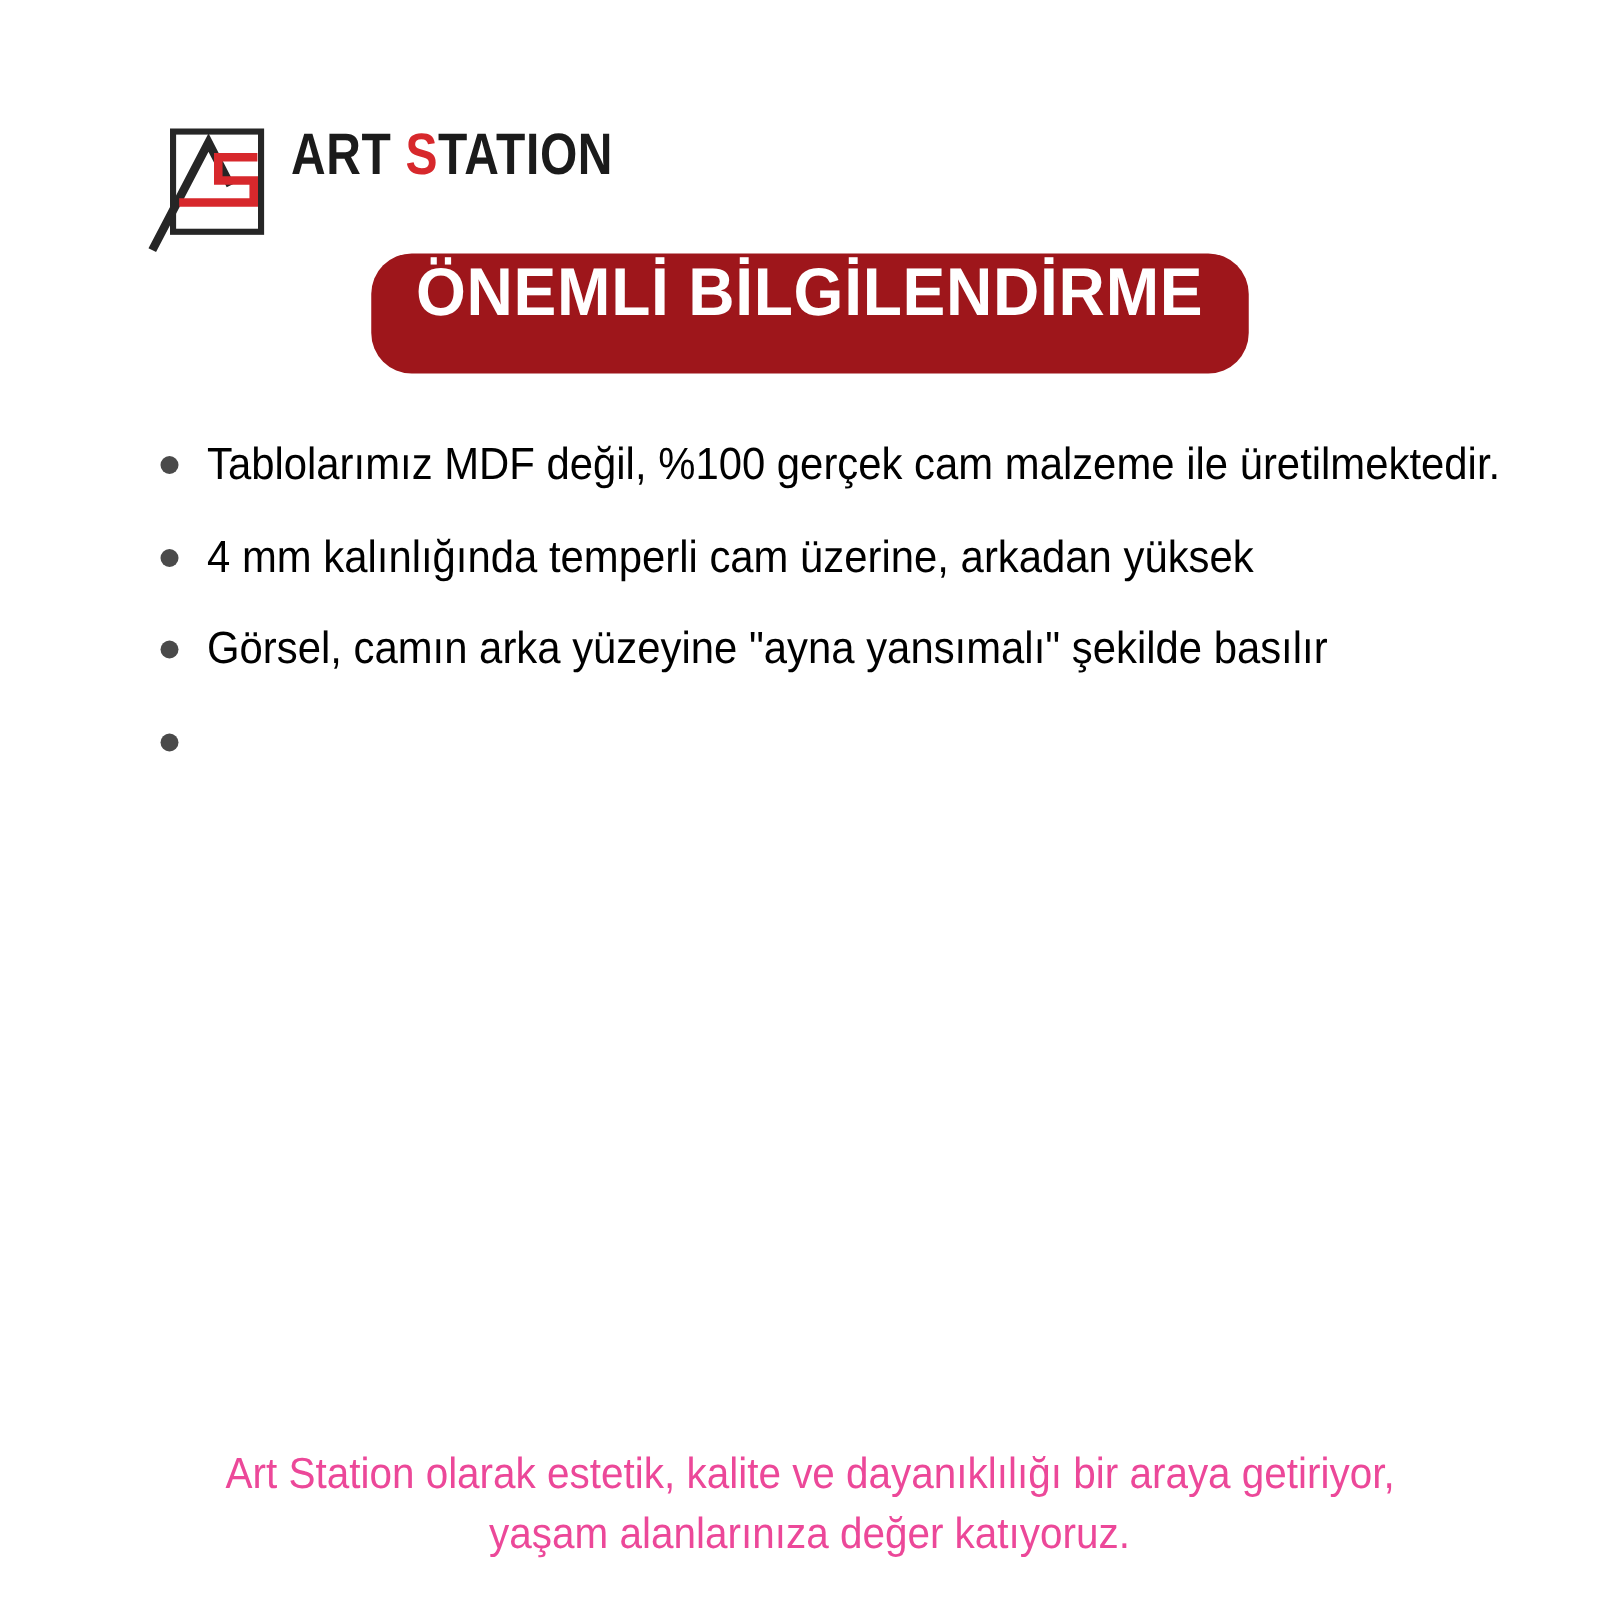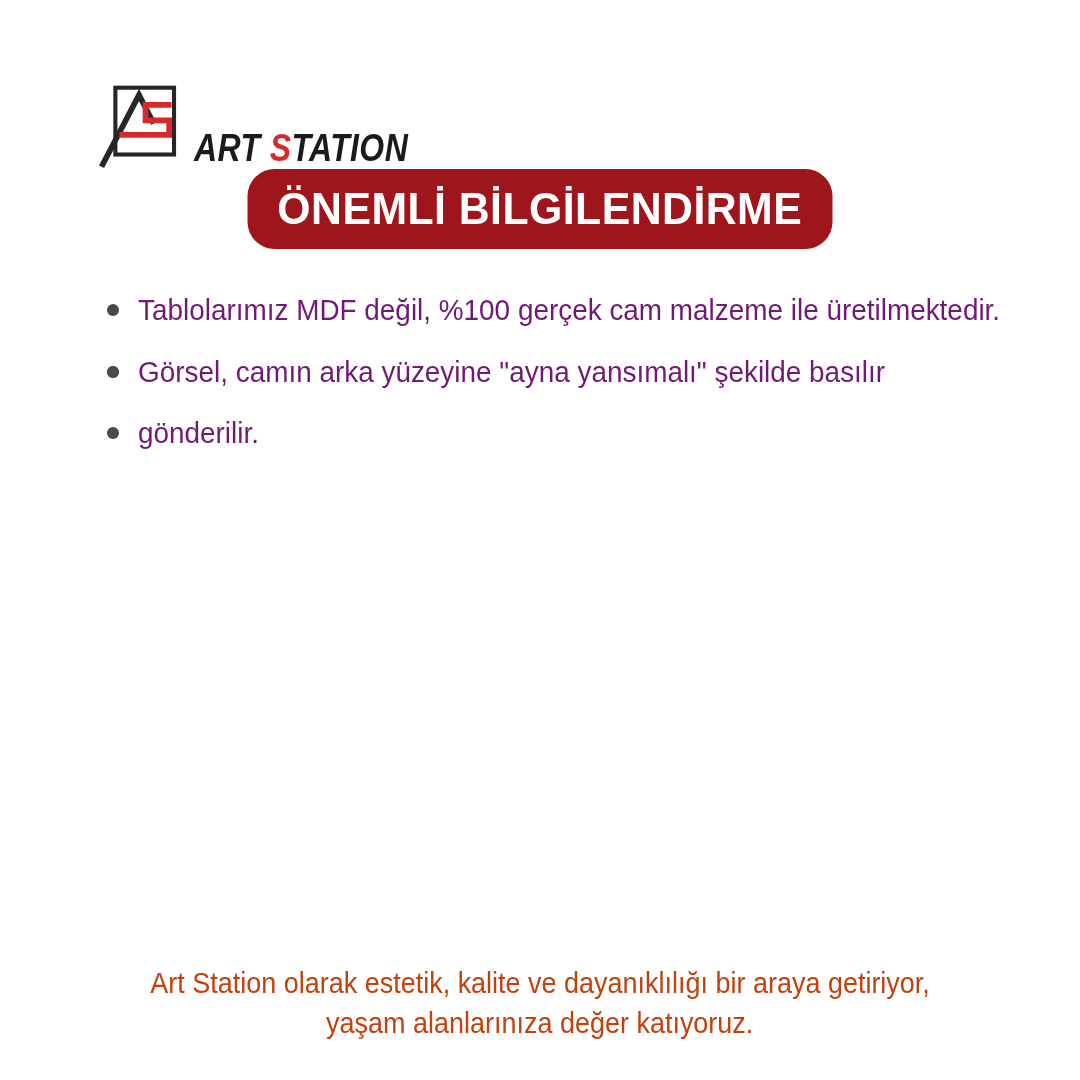--- a/index.html
+++ b/index.html
@@ -15,23 +15,22 @@
     background: #ffffff;
     overflow: hidden;
   }
 
   
   .logo-block {
     position: absolute;
     left: 98px;
     top: 82px;
     display: flex;
-    align-items: flex-end;
+    align-items: flex-start;
     gap: 14px;
-    font-style: italic;
   }
   .logo-mark {
     width: 82px;
     height: 88px;
     display: block;
   }
   .brand-text {
     font-size: 39px;
     font-weight: 700;
     color: #1b1b1b;
@@ -46,21 +45,21 @@
   .badge {
     position: absolute;
     left: 50%;
     transform: translateX(-50%);
     top: 169px;
     width: 585px;
     height: 80px;
     background: var(--badge-red);
     border-radius: 27px;
     display: flex;
-    align-items: center;
+    align-items: flex-start;
     justify-content: center;
   }
   .badge-label {
     color: #ffffff;
     font-size: 45px;
     font-weight: 700;
     letter-spacing: 0.5px;
     transform: scaleX(0.95);
     white-space: nowrap;
   }
@@ -82,41 +81,41 @@
     top: 25px;
     width: 12px;
     height: 12px;
     border-radius: 50%;
     background: #4a4a4a;
   }
   .line {
     height: 61.5px;
     line-height: 61.5px;
     font-size: 30px;
-    color: #701a75;
+    color: #000000;
     white-space: nowrap;
   }
   .line > span {
     display: inline-block;
     transform: scaleX(0.93);
     transform-origin: left center;
   }
 
   
   .footer {
     position: absolute;
     left: 0;
     top: 963px;
     width: 1080px;
     text-align: center;
   }
   .footer .f-line {
     font-size: 29px;
     font-weight: 300;
-    color: #c2410c;
+    color: #ec4899;
     line-height: 40px;
     white-space: nowrap;
   }
   .footer .f-line > span {
     display: inline-block;
     transform: scaleX(0.93);
     transform-origin: center center;
   }
 </style>
 </head>
@@ -139,32 +138,32 @@
 
   <div class="bullet-list">
 
     <div class="bullet-item">
       <span class="dot"></span>
       <div class="line"><span>Tablolarımız MDF değil, %100 gerçek cam malzeme ile üretilmektedir.</span></div>
     </div>
 
     <div class="bullet-item">
       <span class="dot"></span>
+      <div class="line"><span>4 mm kalınlığında temperli cam üzerine, arkadan yüksek</span></div>
     </div>
 
     <div class="bullet-item">
       <span class="dot"></span>
       <div class="line"><span>Görsel, camın arka yüzeyine "ayna yansımalı" şekilde basılır</span></div>
     </div>
 
 
 
     <div class="bullet-item">
       <span class="dot"></span>
-      <div class="line"><span>gönderilir.</span></div>
     </div>
 
   </div>
 
   <div class="footer">
     <div class="f-line"><span>Art Station olarak estetik, kalite ve dayanıklılığı bir araya getiriyor,</span></div>
     <div class="f-line"><span>yaşam alanlarınıza değer katıyoruz.</span></div>
   </div>
 
 </div>

